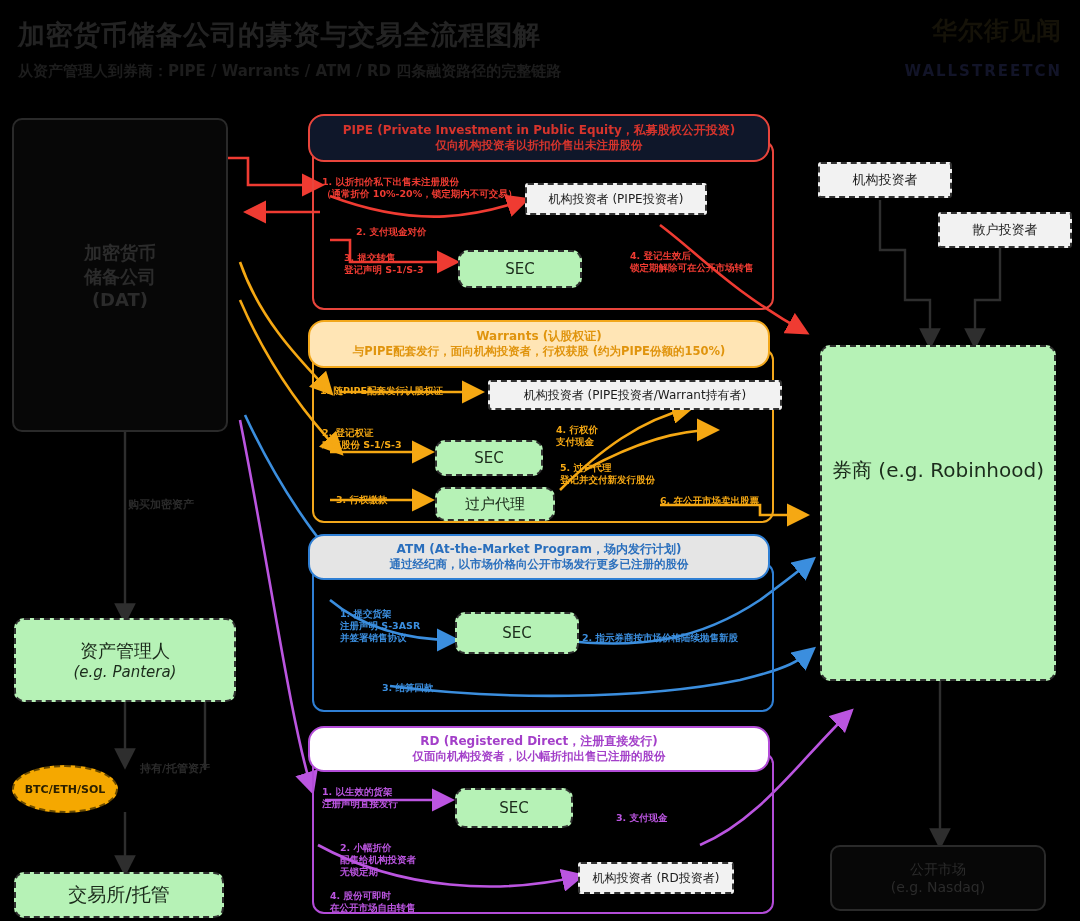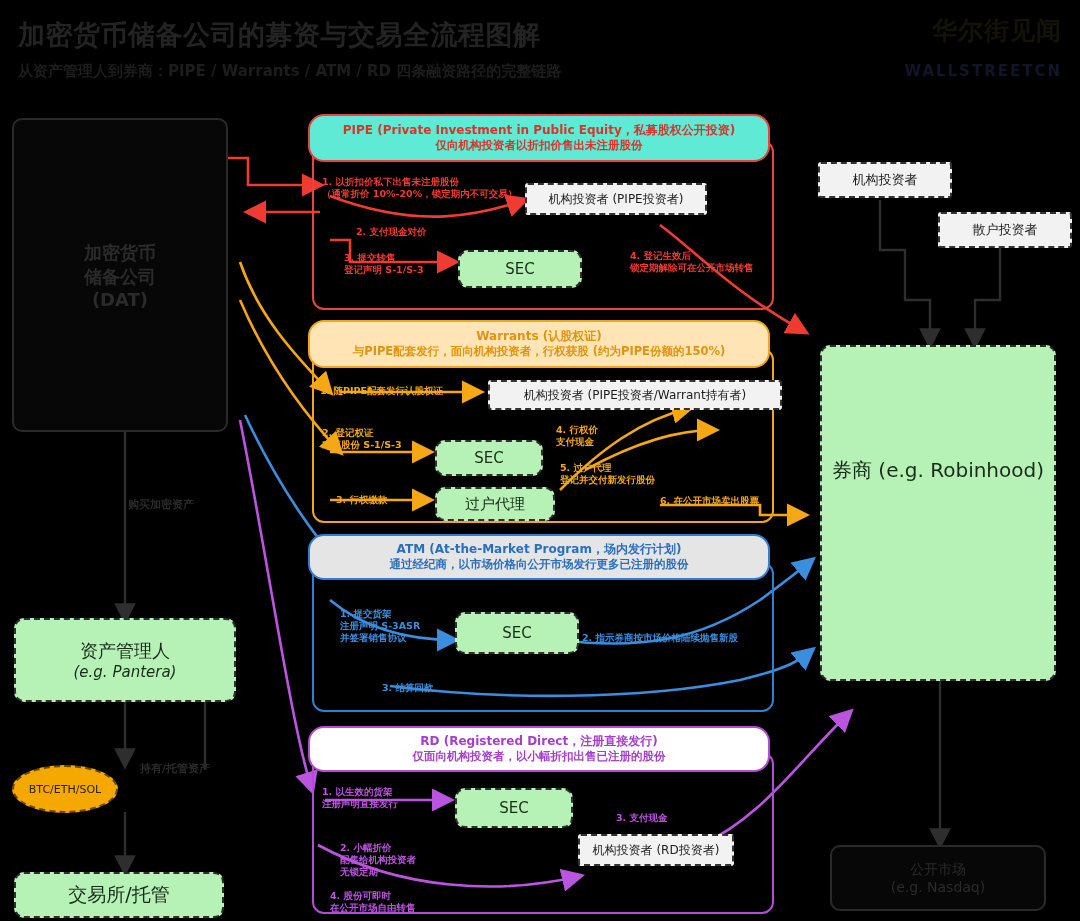--- a/index.html
+++ b/index.html
@@ -17,33 +17,33 @@
   .wm2{position:absolute;right:18px;top:62px;width:230px;text-align:right;font-size:15px;
        font-weight:700;color:#121428;letter-spacing:2px;}
 
   
   .node{position:absolute;box-sizing:border-box;display:flex;align-items:center;
         justify-content:center;text-align:center;border-radius:10px;}
   .green{background:#b6f2b6;border:2px dashed #2f2f2f;color:#1b2b1b;}
   .white{background:#f2f2f2;border:2px dashed #333;color:#1c1c1c;border-radius:3px;}
   .dark{background:#070707;border:2px solid #2a2a2a;color:#2b2b2b;}
   .orangeoval{background:#f5a800;border:2px dashed #6b4b00;border-radius:50%;
-              color:#2b2000;font-size:11px;font-weight:400;}
+              color:#2b2000;font-size:11px;font-weight:700;}
 
   
   .lane{position:absolute;box-sizing:border-box;border-radius:12px;}
   .lane.pipe{border:2px solid #e8453c;}
   .lane.warr{border:2px solid #f2a71b;}
   .lane.atm {border:2px solid #2f7fd4;}
   .lane.rd  {border:2px solid #b34cd8;}
 
   .banner{position:absolute;box-sizing:border-box;border-radius:16px;
           display:flex;flex-direction:column;align-items:center;justify-content:center;
           text-align:center;line-height:1.35;font-size:12px;font-weight:600;padding:4px 10px;}
-  .banner.pipe{background:#5eead4;border:2px solid #e8453c;color:#d6342c;}
+  .banner.pipe{background:#0f172a;border:2px solid #e8453c;color:#d6342c;}
   .banner.warr{background:#ffe5b5;border:2px solid #f2a71b;color:#e0940d;}
   .banner.atm {background:#e5e5e5;border:2px solid #2f7fd4;color:#2a6fbd;}
   .banner.rd  {background:#ffffff;border:2px solid #b34cd8;color:#a33fc9;}
   .banner .l2{font-size:11.5px;font-weight:600;}
 
   
   .elab{position:absolute;font-size:9.5px;font-weight:700;line-height:1.25;
         white-space:pre-line;}
   .elab.red{color:#ef3b32;}
   .elab.org{color:#f5a813;}
@@ -230,21 +230,21 @@
   <div class="elab blu" style="left:382px;top:682px;">3. 结算回款</div>
 
   <div class="lane rd" style="left:312px;top:752px;width:462px;height:162px;"></div>
   <div class="banner rd" style="left:308px;top:726px;width:462px;height:46px;">
     <span>RD (Registered Direct，注册直接发行)</span>
     <span class="l2">仅面向机构投资者，以小幅折扣出售已注册的股份</span>
   </div>
   <div class="node green" style="left:455px;top:788px;width:118px;height:40px;font-size:15px;">
     <span>SEC</span>
   </div>
-  <div class="node white" style="left:578px;top:834px;width:156px;height:32px;font-size:12px;">
+  <div class="node white" style="left:578px;top:862px;width:156px;height:32px;font-size:12px;">
     <span>机构投资者 (RD投资者)</span>
   </div>
   <div class="elab pur" style="left:322px;top:786px;">1. 以生效的货架
 注册声明直接发行</div>
   <div class="elab pur" style="left:340px;top:842px;">2. 小幅折价
 配售给机构投资者
 无锁定期</div>
   <div class="elab pur" style="left:616px;top:812px;">3. 支付现金</div>
   <div class="elab pur" style="left:330px;top:890px;">4. 股份可即时
 在公开市场自由转售</div>

